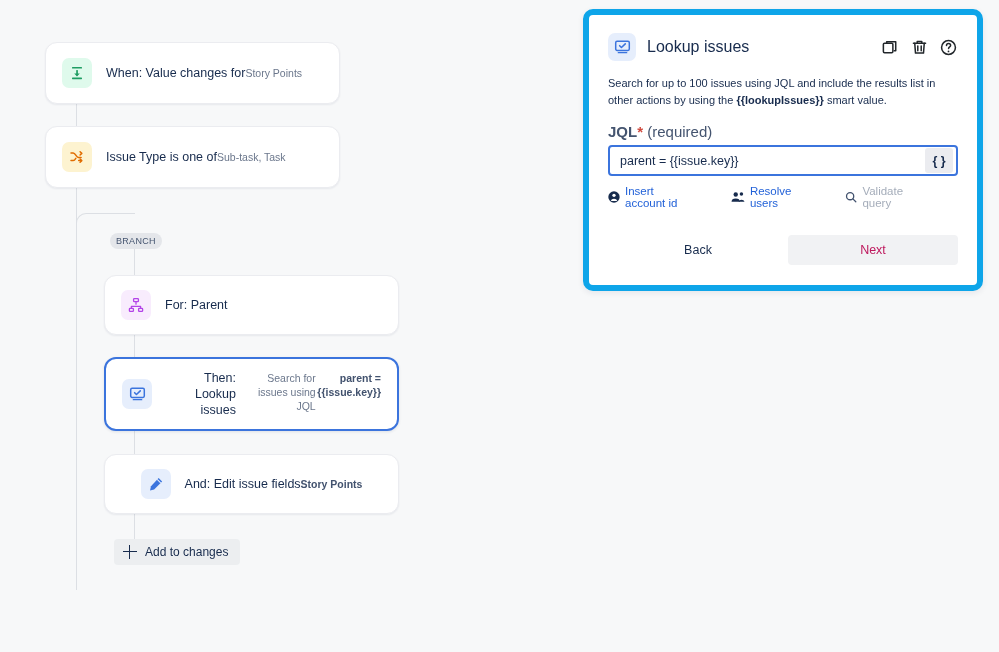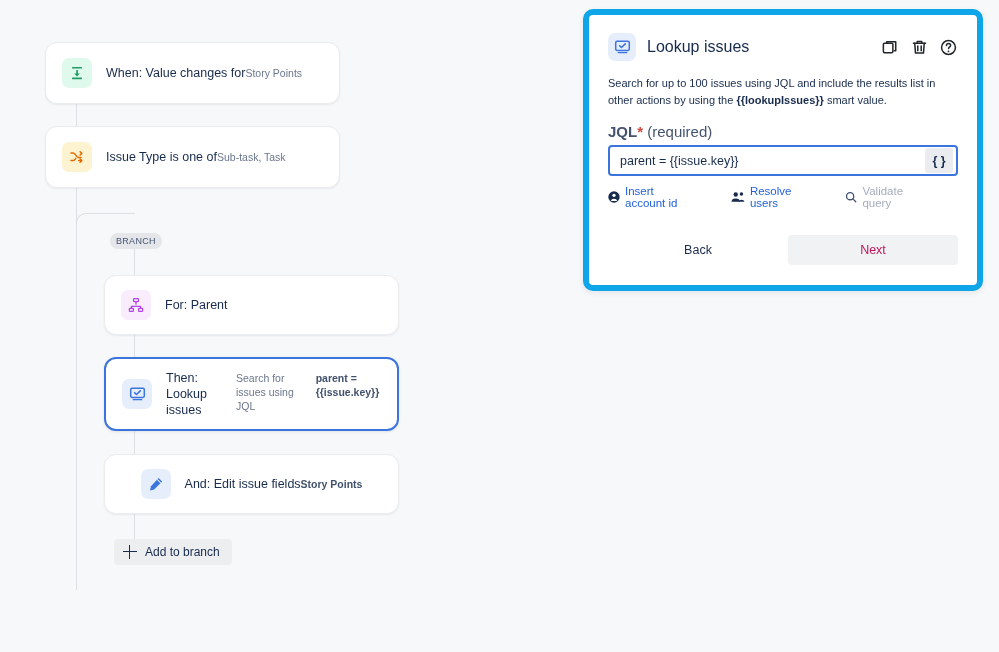--- a/index.html
+++ b/index.html
@@ -46,20 +46,21 @@
     border: 1px solid #ebecf0;
     border-radius: 12px;
     display: flex;
     align-items: center;
     padding: 0 16px;
     box-shadow: 0 1px 2px rgba(9,30,66,0.07);
   }
   .node.selected {
     border: 2px solid #3b74dd;
     box-shadow: 0 1px 3px rgba(9,30,66,0.10);
+    text-align: right;
   }
   .node-icon {
     width: 30px;
     height: 30px;
     border-radius: 7px;
     flex: 0 0 30px;
     display: flex;
     align-items: center;
     justify-content: center;
     margin-right: 14px;
@@ -338,21 +339,21 @@
       </svg>
     </div>
     <div class="node-text">
       <div class="node-title">And: Edit issue fields</div>
       <div class="node-sub strong">Story Points</div>
     </div>
   </div>
 
   <button class="add-btn" style="left:114px; top:539px;">
     <span class="plus"></span>
-    <span>Add to branch</span>
+    <span>Add to changes</span>
   </button>
 
 </div>
 
 <div id="panel">
 
   <div class="panel-head">
     <div class="panel-head-icon">
       <svg width="17" height="17" viewBox="0 0 16 16" fill="none">
         <rect x="1.6" y="2.2" width="12.8" height="8.6" rx="1.3" stroke="#3b74dd" stroke-width="1.4"></rect>

